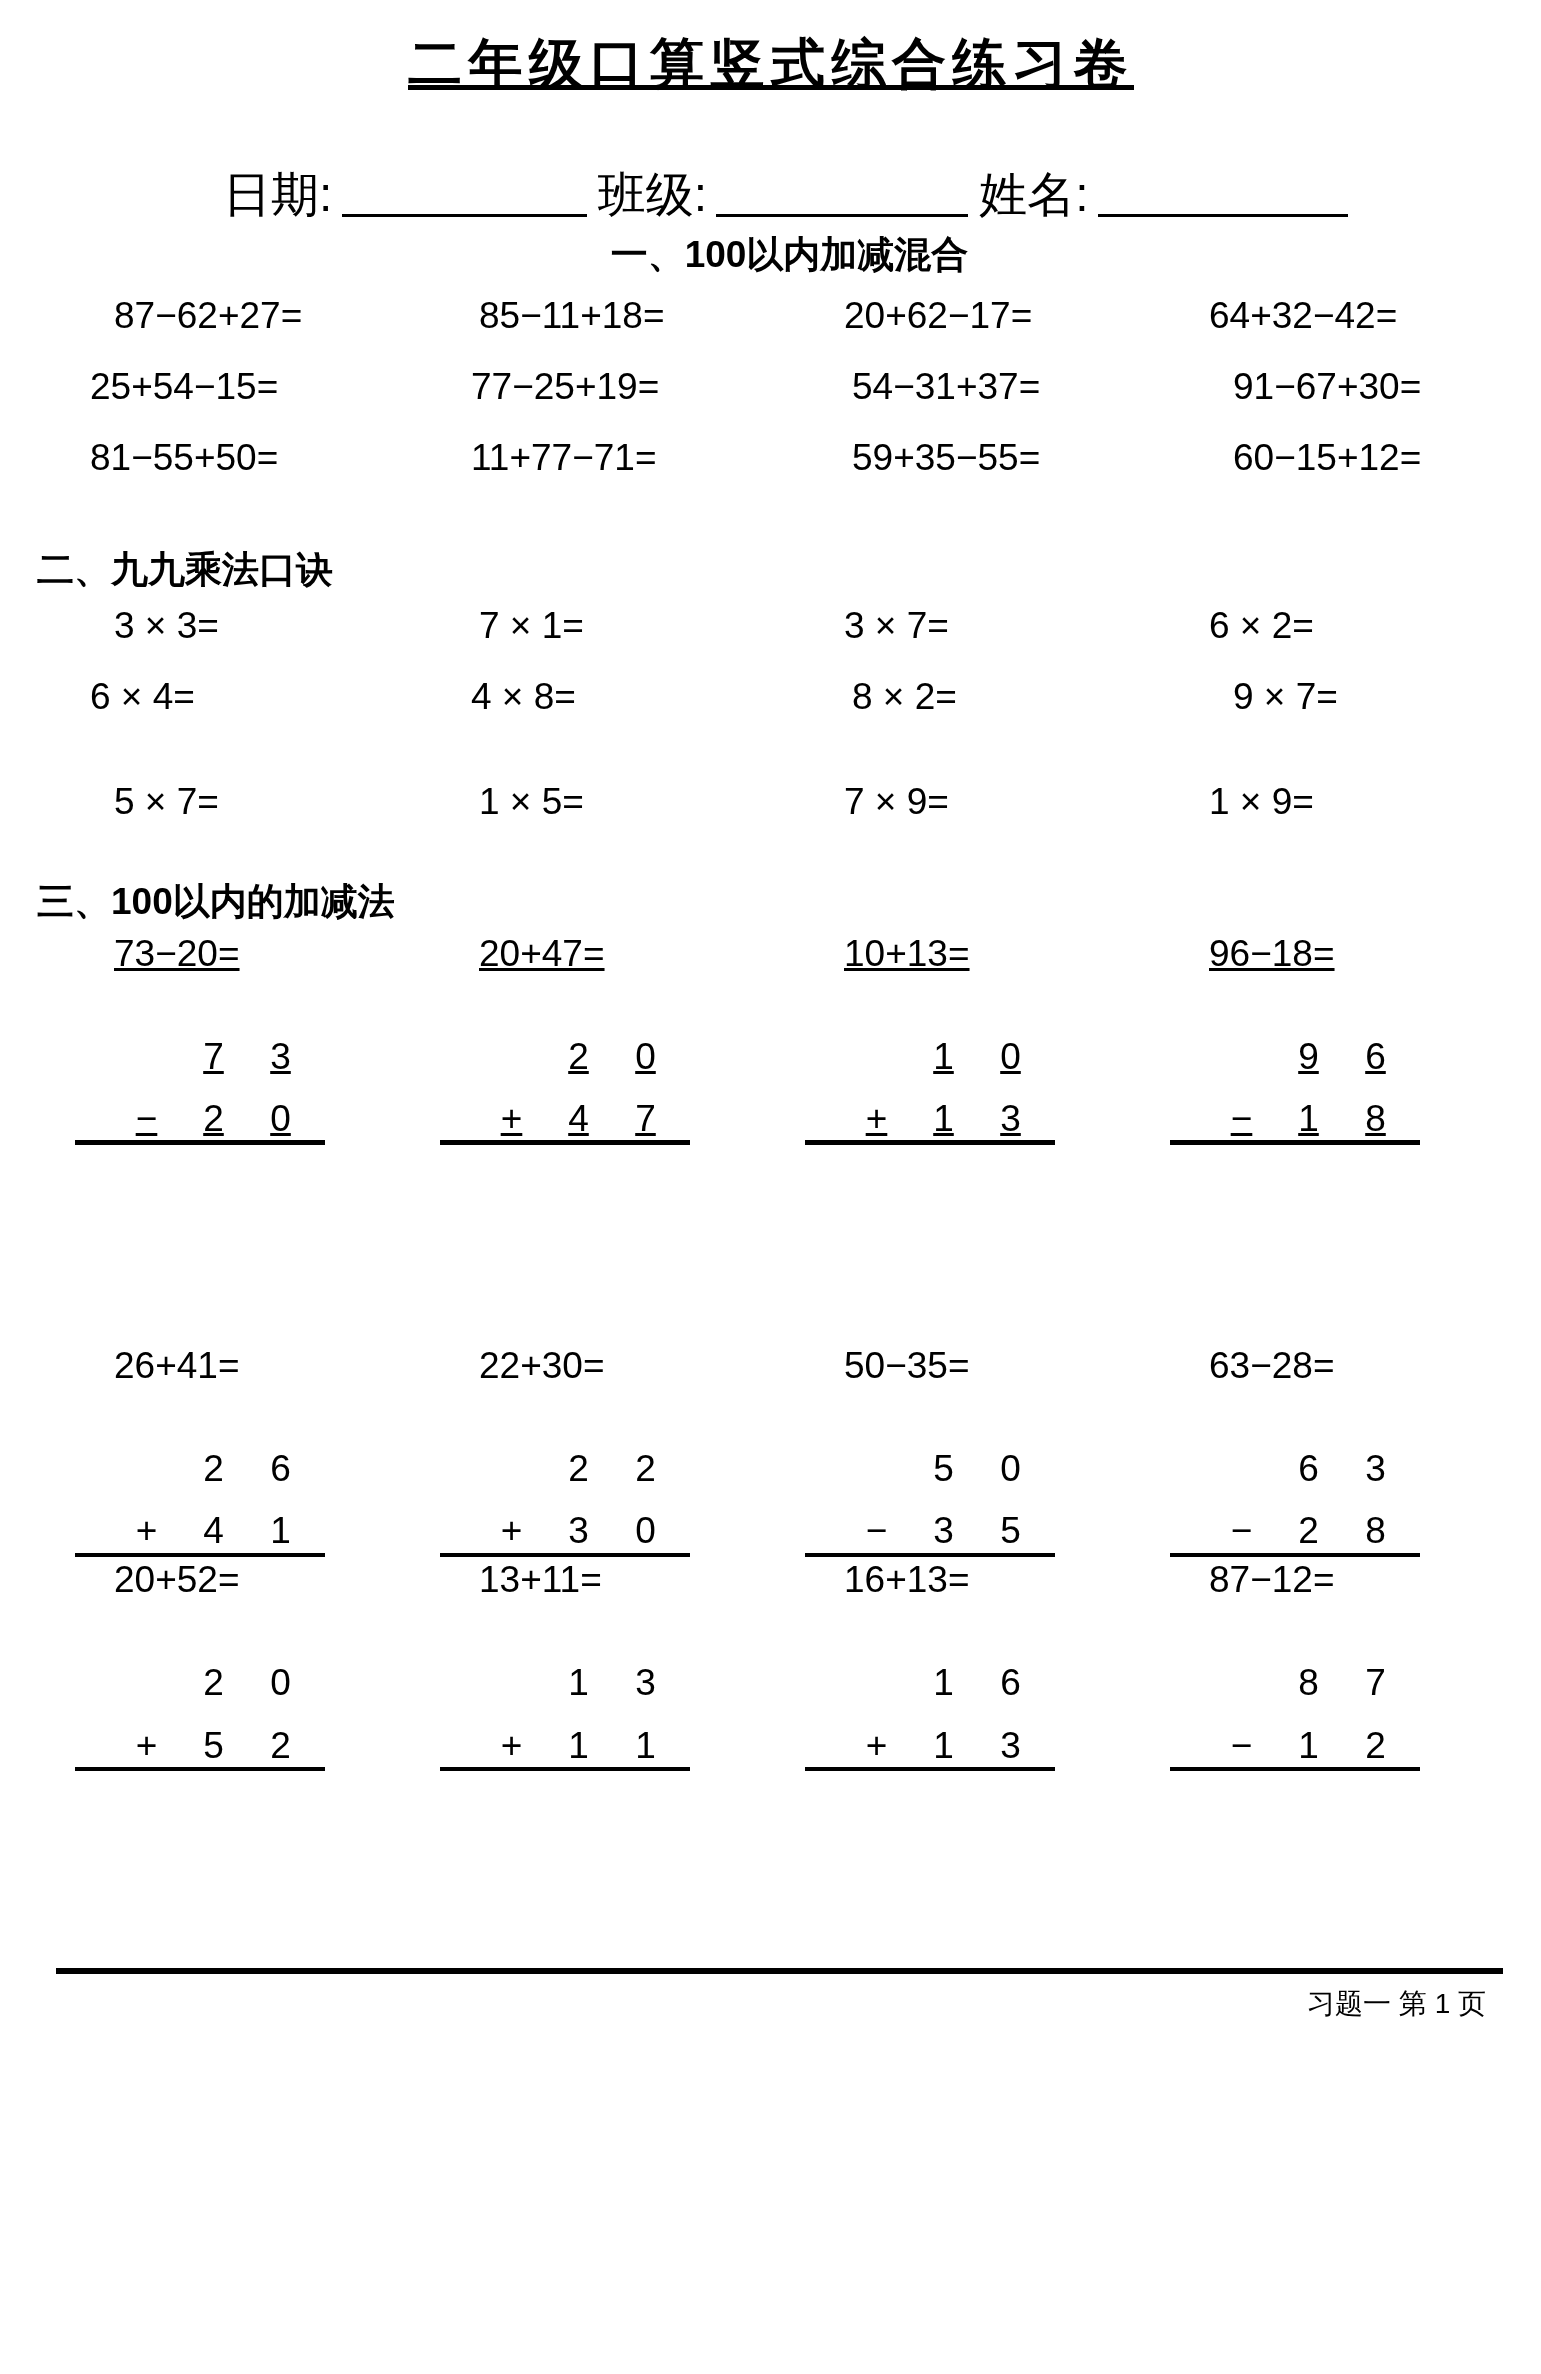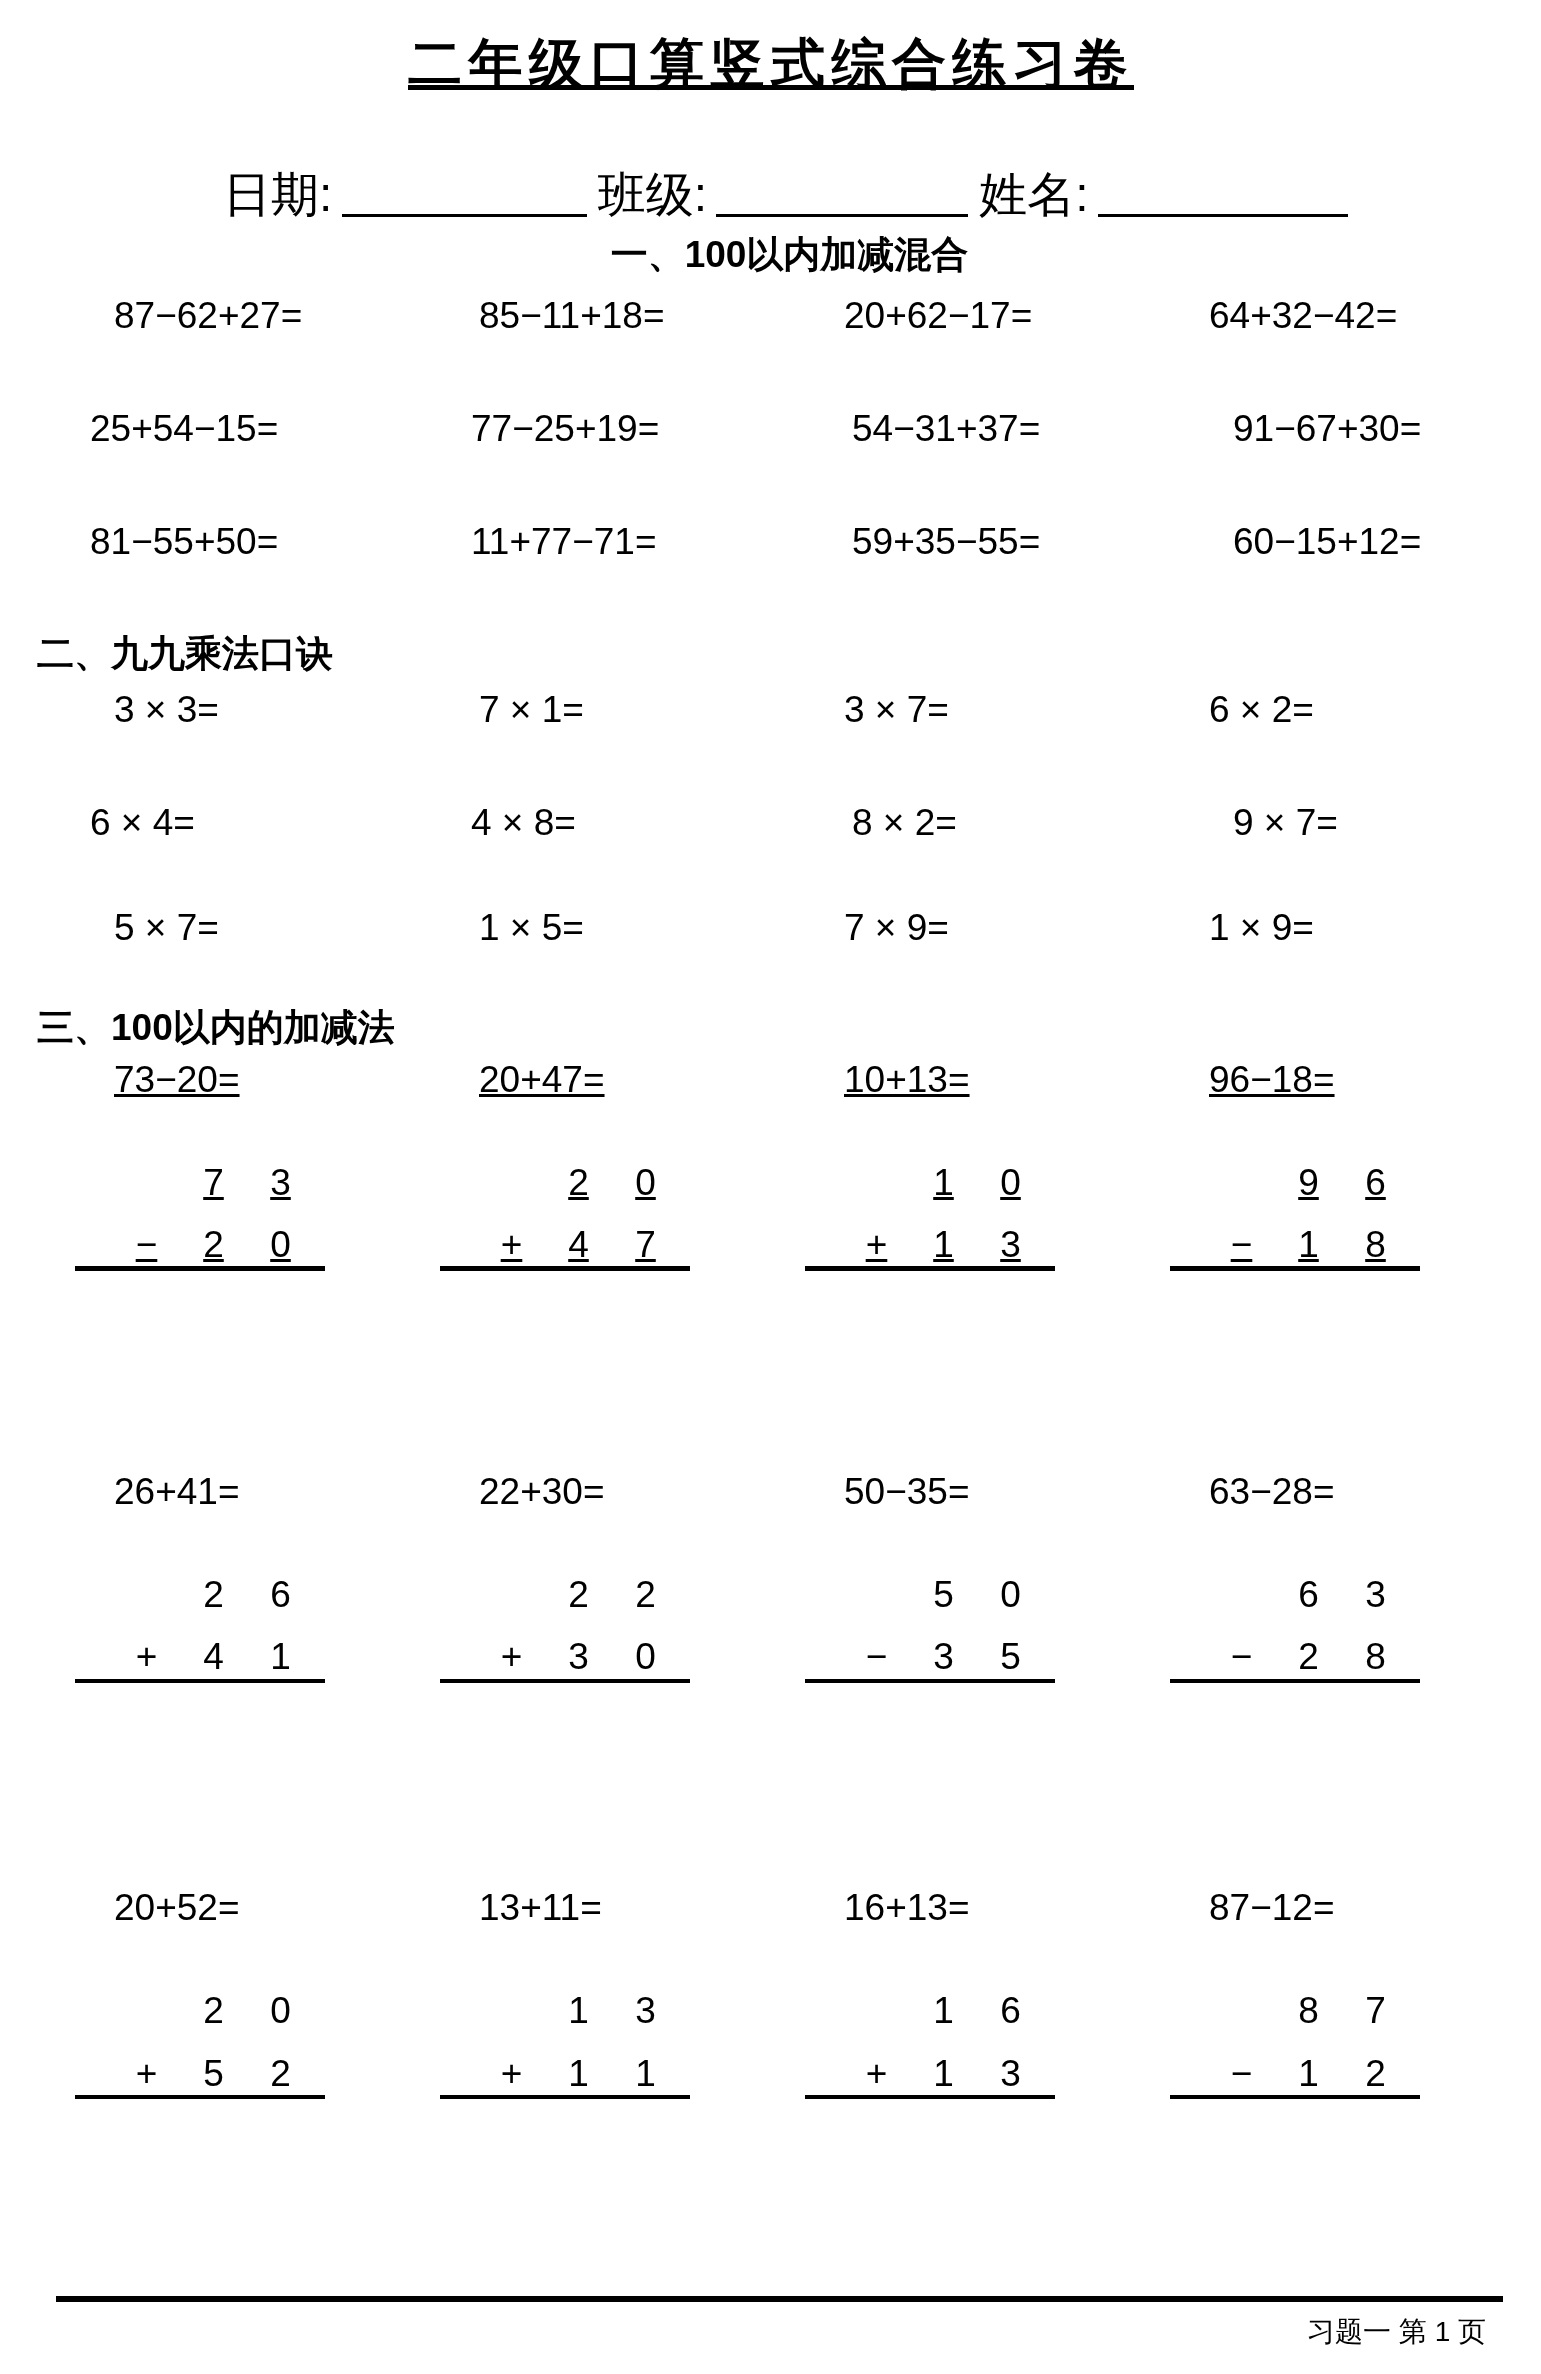--- a/index.html
+++ b/index.html
@@ -56,25 +56,25 @@
   .row .eq, .gcell .eq {
     width: 365px;
     box-sizing: border-box;
     padding-left: 39px;
     font-size: 37px;
     line-height: 45px;
     flex: none;
   }
   .mt17 { margin-top: 16px; }
   .mt12 { margin-top: 11px; }
-  .mt62 { margin-top: 68px; gap: 16px; }
+  .mt62 { margin-top: 26px; gap: 16px; }
   .mt65 { margin-top: 60px; }
   .g1 { margin-top: 7px; text-decoration: underline; }
   .g2 { margin-top: 198px; }
-  .g3 { margin-top: 202px; }
+  .g3 { }
   .gcell {
     width: 365px;
     flex: none;
   }
   .vp {
     width: 250px;
     margin-top: 58px;
     font-size: 37px;
     line-height: 45px;
   }

